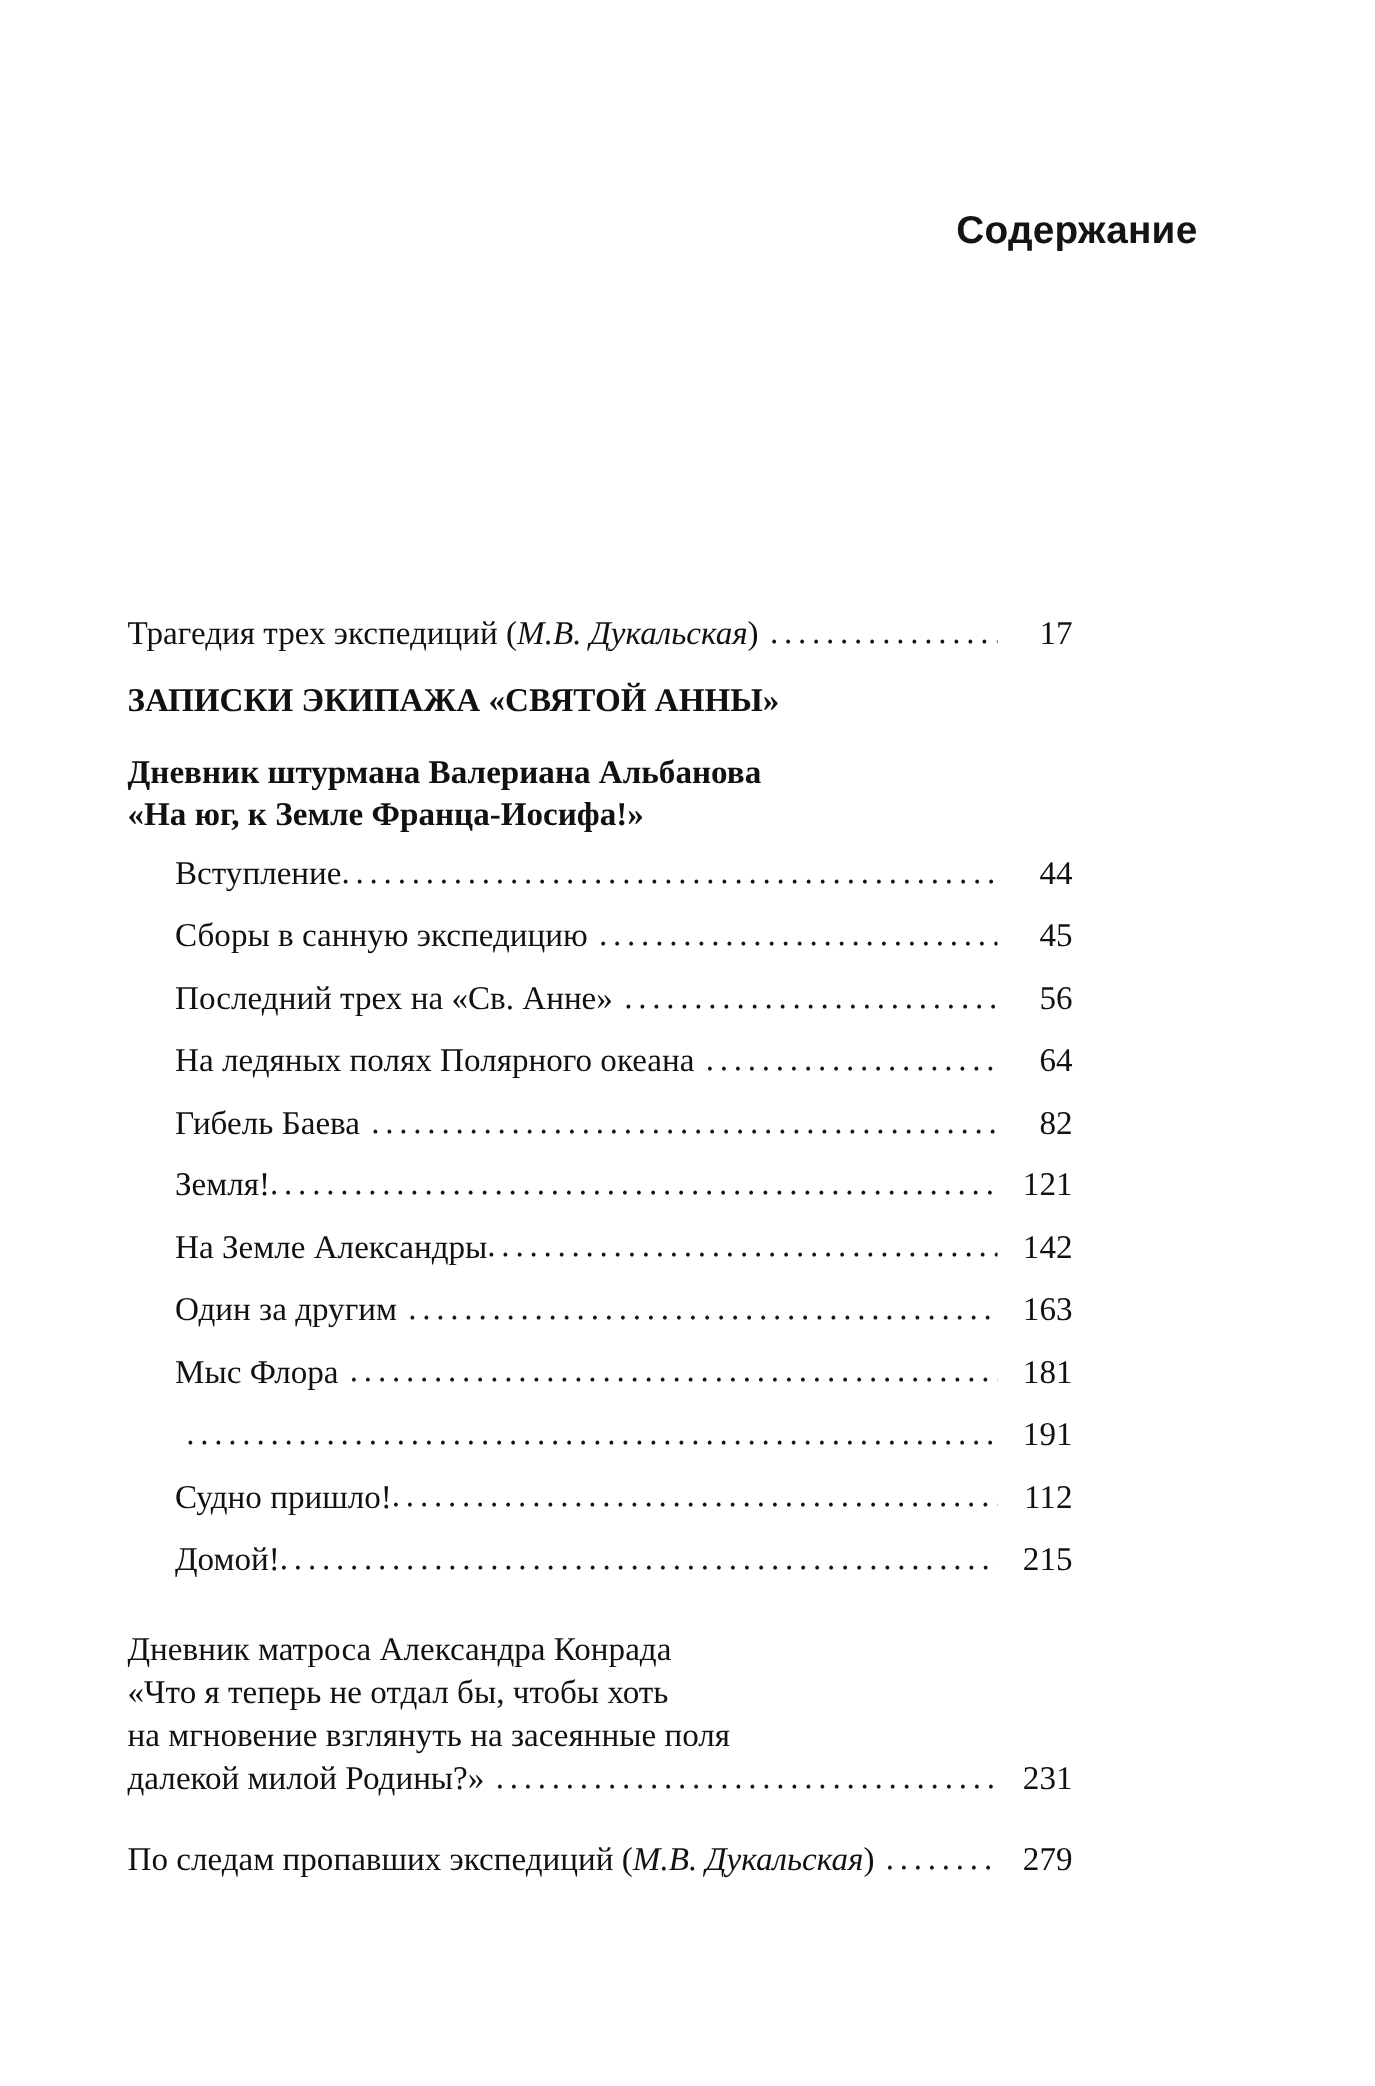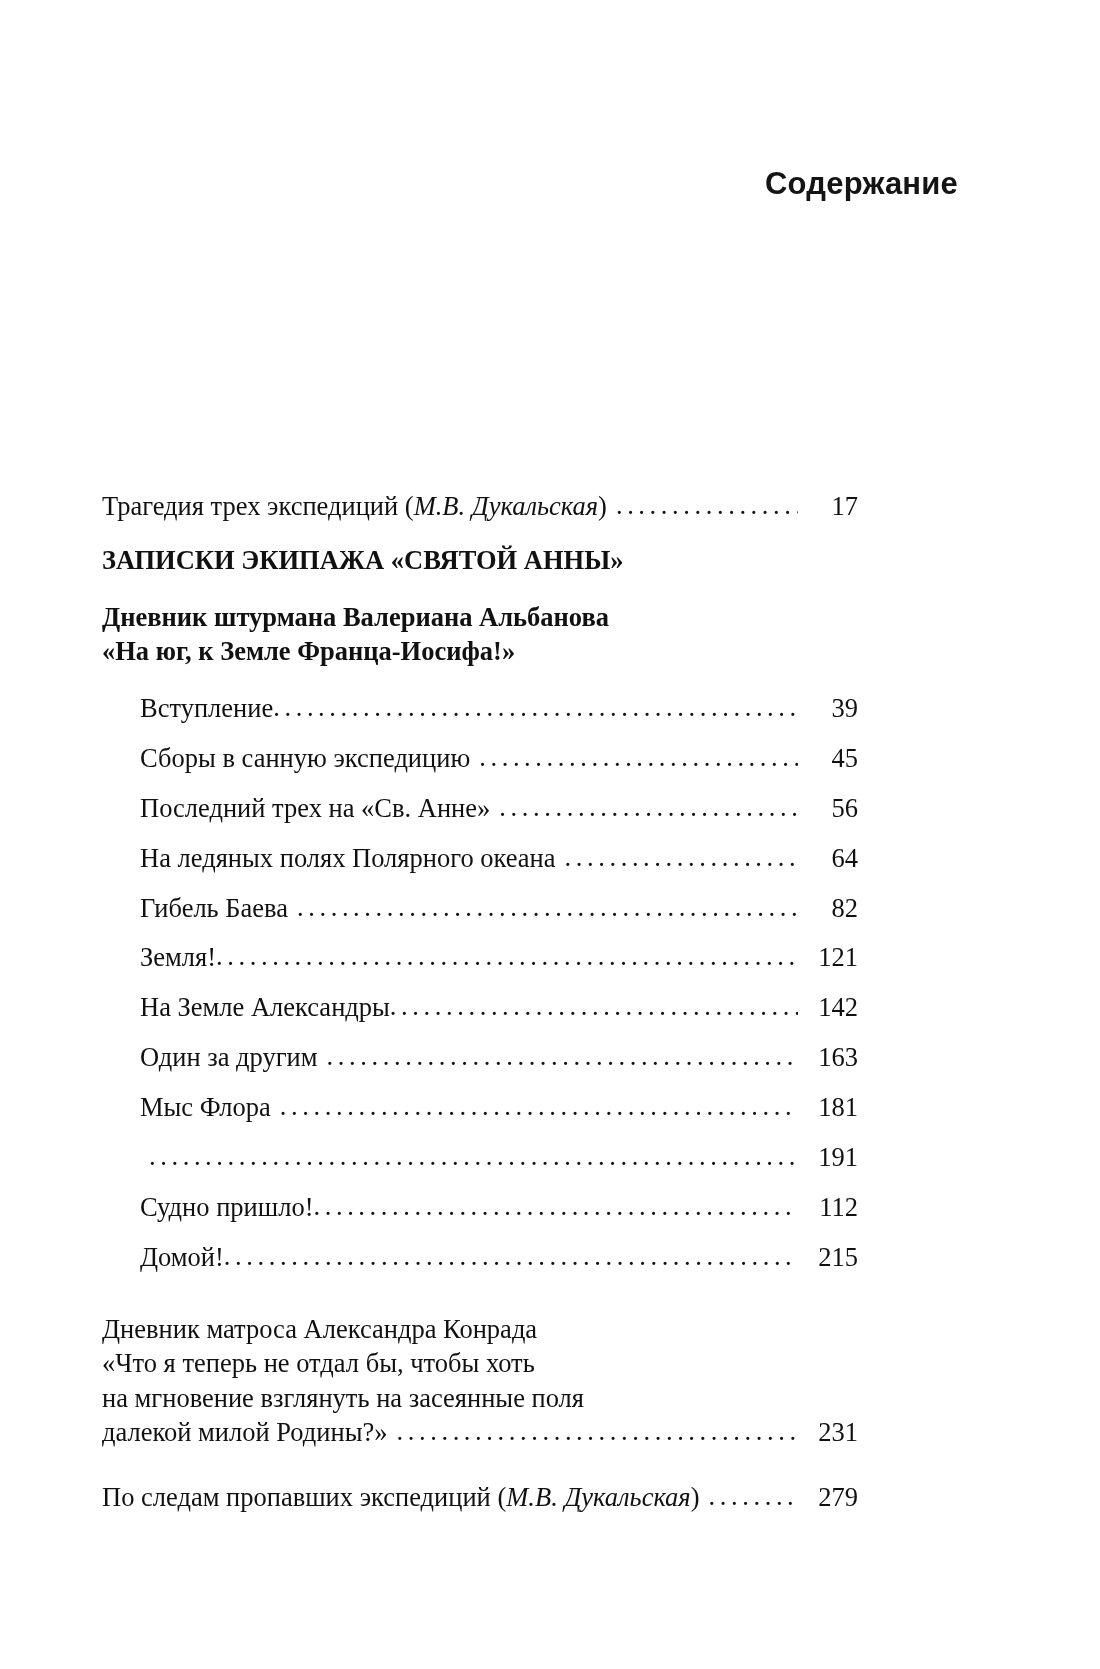--- a/index.html
+++ b/index.html
@@ -86,21 +86,21 @@
   }
 
   
   .block {
     font-size: 26.5px;
     line-height: 1.30;
     color: #111111;
     font-weight: bold;
   }
   .block-caps { margin-bottom: 22px; }
-  .block-head { margin-bottom: 12px; }
+  .block-head { margin-bottom: 2px; }
   .block-head .ln { display: block; }
   .group-gap { height: 10px; }
   .group-gap-lg { height: 22px; }
   .group-gap-xl { height: 30px; }
 
   .multiline-label .ln { display: block; white-space: nowrap; }
 
   .multi-entry {
     font-size: 26.5px;
     line-height: 1.30;
@@ -131,21 +131,21 @@
     <div class="block block-head multiline-label">
       <span class="ln">Дневник штурмана Валериана Альбанова</span>
       <span class="ln">«На юг, к Земле Франца-Иосифа!»</span>
     </div>
 
     <div class="group-gap"></div>
 
     <div class="row entry-sub gap-none">
       <span class="label">Вступление</span>
       <span class="leaders"></span>
-      <span class="pageno">39</span>
+      <span class="pageno">44</span>
     </div>
 
     <div class="row entry-sub gap-wide">
       <span class="label">Сборы в санную экспедицию</span>
       <span class="leaders"></span>
       <span class="pageno">45</span>
     </div>
 
     <div class="row entry-sub gap-wide">
       <span class="label">Последний трех на «Св. Анне»</span>

